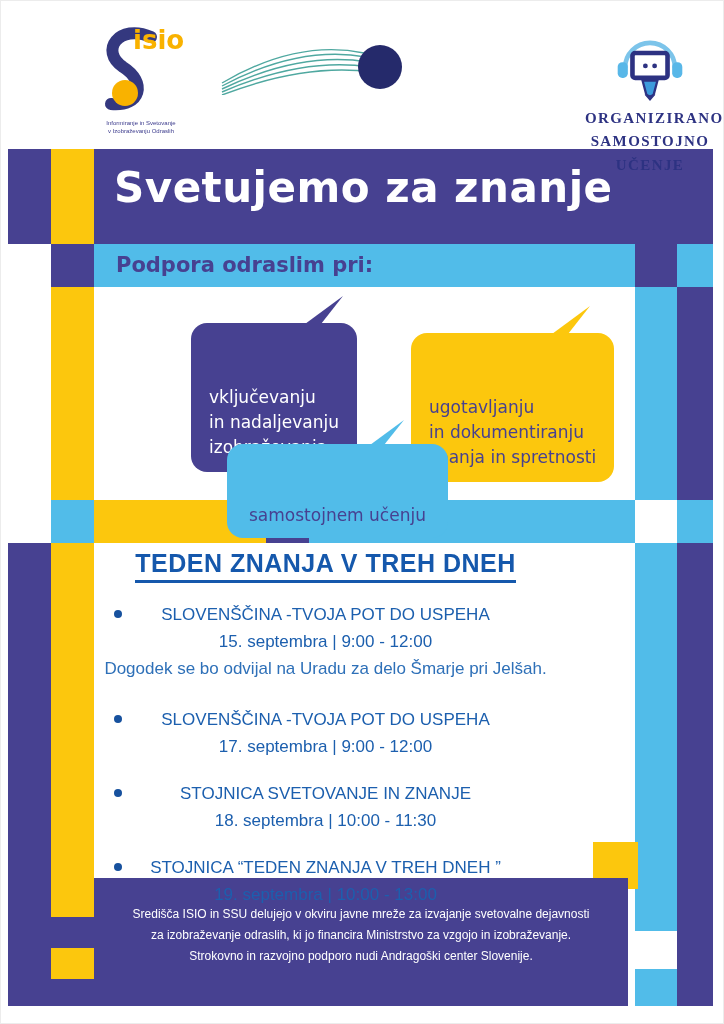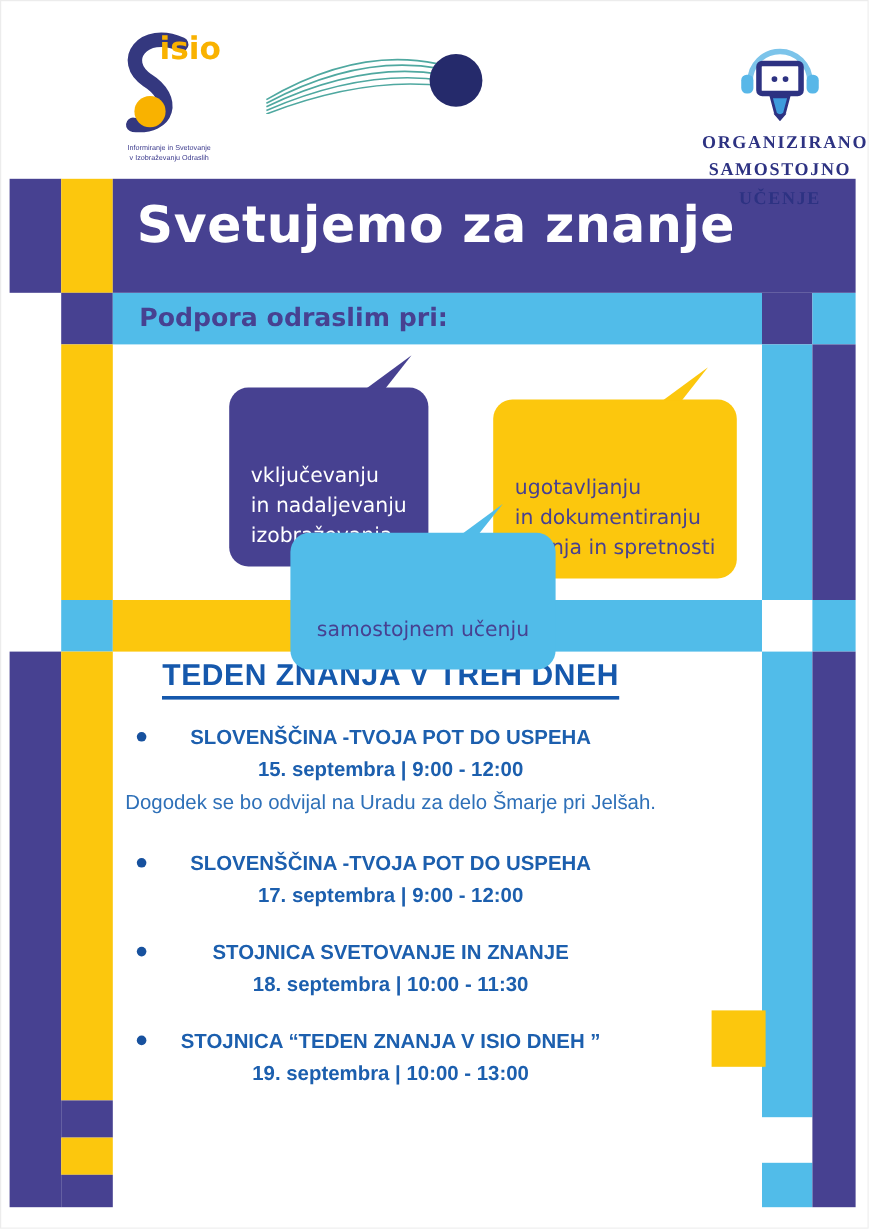--- a/index.html
+++ b/index.html
@@ -42,39 +42,39 @@
   .bubble{
     position:absolute;z-index:4;border-radius:16px;
     font-family:"DejaVu Sans",sans-serif;font-weight:normal;font-size:17px;
     line-height:1.45;padding:13px 18px;white-space:pre-line;margin-left:42px;
   }
   .bubble .tail{position:absolute;}
   .b-purple{left:148px;top:322px;background:var(--purple,#474191);color:#ffffff;}
   .b-purple .tail{top:-27px;right:12px;}
   .b-yellow{left:368px;top:332px;background:var(--yellow,#FCC70D);color:var(--purple,#474191);}
   .b-yellow .tail{top:-27px;right:22px;}
-  .b-blue{left:199px;top:443px;background:var(--light-blue,#51BCE9);color:var(--purple,#474191);padding:20px 22px;}
+  .b-blue{left:184px;top:443px;background:var(--light-blue,#51BCE9);color:var(--purple,#474191);padding:10px 22px;}
   .b-blue .tail{top:-24px;right:42px;}
 
   
   .events{
     position:absolute;left:93px;top:548px;width:463px;z-index:3;text-align:center;
     color:var(--text-blue,#1C5FAE);
   }
   .events h2{
     display:inline-block;margin:0 0 18px 0;font-size:25px;letter-spacing:.5px;
     color:var(--heading-blue,#1558AC);border-bottom:3px solid var(--heading-blue,#1558AC);
     padding-bottom:2px;font-weight:bold;
   }
   .event{position:relative;margin-bottom:20px;line-height:27px;}
   .event .bullet{
     position:absolute;left:20px;top:9px;width:8px;height:8px;border-radius:50%;
     background:#17519E;
   }
-  .ev-title,.ev-date{font-weight:bold;font-size:17px;color:var(--text-blue,#1C5FAE);text-align:center;}
+  .ev-title,.ev-date{font-weight:normal;font-size:17px;color:var(--text-blue,#1C5FAE);text-align:center;}
   .ev-note{font-size:17px;font-weight:normal;color:var(--note-blue,#2E70B8);}
   .mb-extra{margin-bottom:24px;}
 
   
   .footer-box{left:93px;top:877px;width:534px;height:128px;z-index:2;}
   .footer-text{
     display:block;color:#ffffff;font-size:12px;line-height:1.75;text-align:center;
     padding:26px 16px 0 16px;white-space:pre-line;
   }
 </style>
@@ -196,19 +196,24 @@
     </div>
 
     <div class="event">
       <span class="bullet"></span>
       <div class="ev-title">STOJNICA SVETOVANJE IN ZNANJE</div>
       <div class="ev-date">18. septembra | 10:00 - 11:30</div>
     </div>
 
     <div class="event">
       <span class="bullet"></span>
-      <div class="ev-title">STOJNICA “TEDEN ZNANJA V ISIO DNEH ”</div>
+      <div class="ev-title">STOJNICA “TEDEN ZNANJA V TREH DNEH ”</div>
       <div class="ev-date">19. septembra | 10:00 - 13:00</div>
     </div>
   </div>
 
+  <div class="rect purple footer-box">
+    <span class="footer-text">Središča ISIO in SSU delujejo v okviru javne mreže za izvajanje svetovalne dejavnosti
+za izobraževanje odraslih, ki jo financira Ministrstvo za vzgojo in izobraževanje.
+Strokovno in razvojno podporo nudi Andragoški center Slovenije.</span>
+  </div>
 
 </div>
 
 </body></html>

